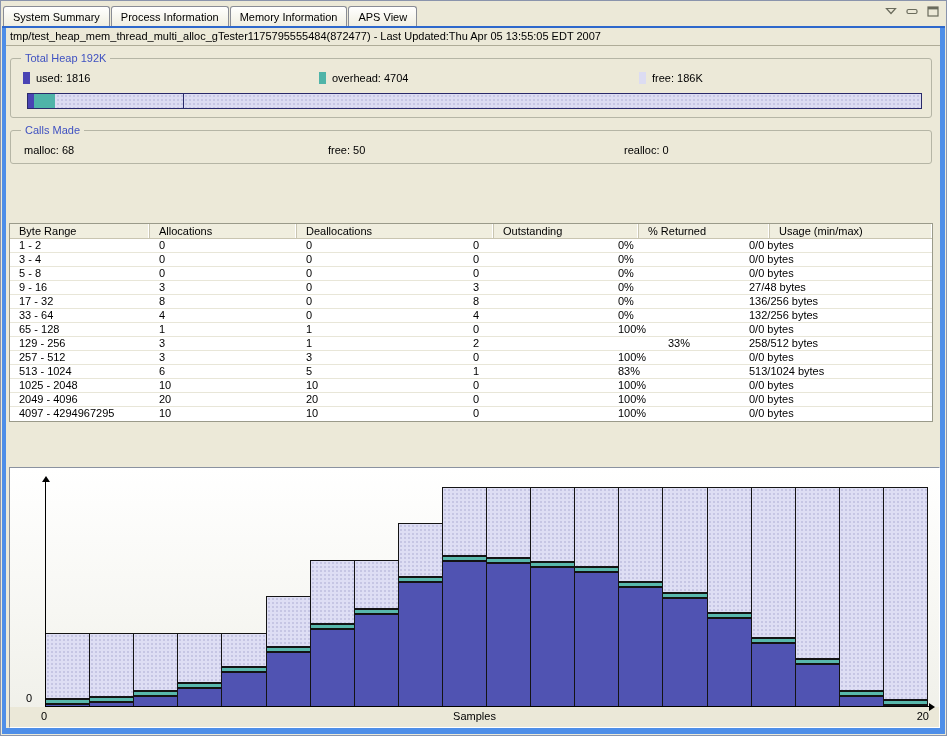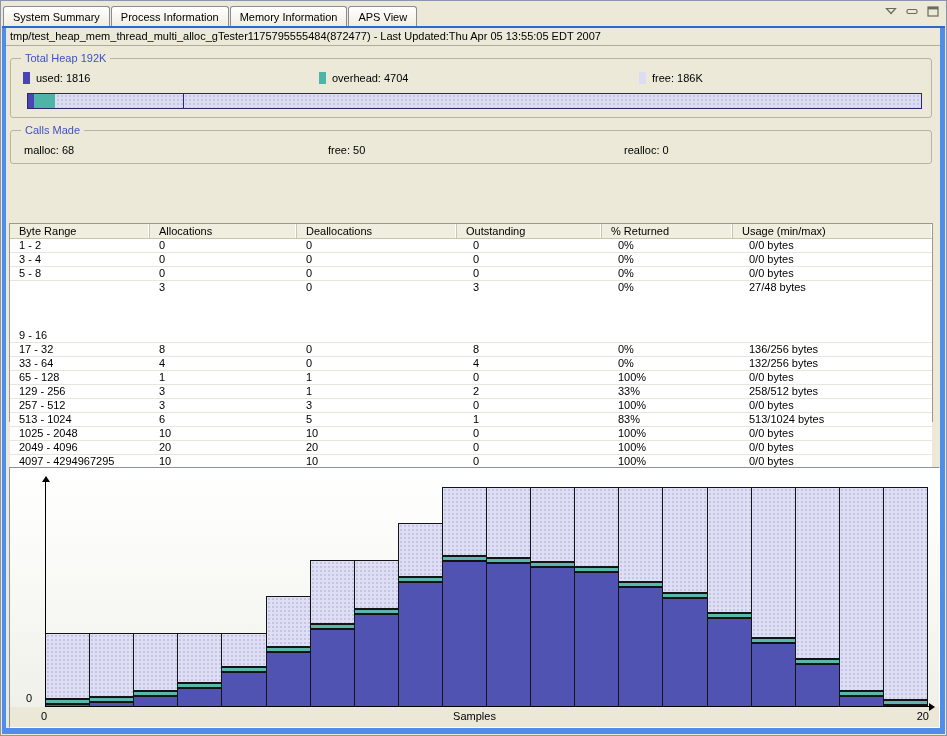--- a/index.html
+++ b/index.html
@@ -156,21 +156,21 @@
     <span class="kv" style="left:13px">malloc: 68</span>
     <span class="kv" style="left:317px">free: 50</span>
     <span class="kv" style="left:613px">realloc: 0</span>
   </div>
 
 
   <div class="alloc-table">
     <div class="thead" id="table-head">
         <span class="th" style="width: 140px;">Byte Range</span>
         <span class="th" style="width: 147px;">Allocations</span>
-        <span class="th" style="width: 160px;">Deallocations</span>
+        <span class="th" style="width: 197px;">Deallocations</span>
         <span class="th" style="width: 145px;">Outstanding</span>
         <span class="th" style="width: 131px;">% Returned</span>
         <span class="th" style="width: 194px; flex: 1 1 0%; border-right: none;">Usage (min/max)</span>
       </div>
     <div class="tbody" id="table-body">
         <div class="tr">
           <span class="td" style="width: 140px;">1 - 2</span>
           <span class="td" style="width: 147px;">0</span>
           <span class="td" style="width: 167px;">0</span>
           <span class="td" style="width: 145px;">0</span>
@@ -187,21 +187,21 @@
         </div>
         <div class="tr">
           <span class="td" style="width: 140px;">5 - 8</span>
           <span class="td" style="width: 147px;">0</span>
           <span class="td" style="width: 167px;">0</span>
           <span class="td" style="width: 145px;">0</span>
           <span class="td" style="width: 131px;">0%</span>
           <span class="td" style="width: 194px; flex: 1 1 0%;">0/0 bytes</span>
         </div>
         <div class="tr">
-          <span class="td" style="width: 140px; margin-top: 48px;">9 - 16</span>
+          <span class="td" style="width: 140px;">9 - 16</span>
           <span class="td" style="width: 147px;">3</span>
           <span class="td" style="width: 167px;">0</span>
           <span class="td" style="width: 145px;">3</span>
           <span class="td" style="width: 131px;">0%</span>
           <span class="td" style="width: 194px; flex: 1 1 0%;">27/48 bytes</span>
         </div>
         <div class="tr">
           <span class="td" style="width: 140px;">17 - 32</span>
           <span class="td" style="width: 147px;">8</span>
           <span class="td" style="width: 167px;">0</span>
@@ -223,21 +223,21 @@
           <span class="td" style="width: 167px;">1</span>
           <span class="td" style="width: 145px;">0</span>
           <span class="td" style="width: 131px;">100%</span>
           <span class="td" style="width: 194px; flex: 1 1 0%;">0/0 bytes</span>
         </div>
         <div class="tr">
           <span class="td" style="width: 140px;">129 - 256</span>
           <span class="td" style="width: 147px;">3</span>
           <span class="td" style="width: 167px;">1</span>
           <span class="td" style="width: 145px;">2</span>
-          <span class="td" style="width: 131px;">33%</span>
+          <span class="td" style="width: 131px; text-align: center;">33%</span>
           <span class="td" style="width: 194px; flex: 1 1 0%;">258/512 bytes</span>
         </div>
         <div class="tr">
           <span class="td" style="width: 140px;">257 - 512</span>
           <span class="td" style="width: 147px;">3</span>
           <span class="td" style="width: 167px;">3</span>
           <span class="td" style="width: 145px;">0</span>
           <span class="td" style="width: 131px;">100%</span>
           <span class="td" style="width: 194px; flex: 1 1 0%;">0/0 bytes</span>
         </div>

